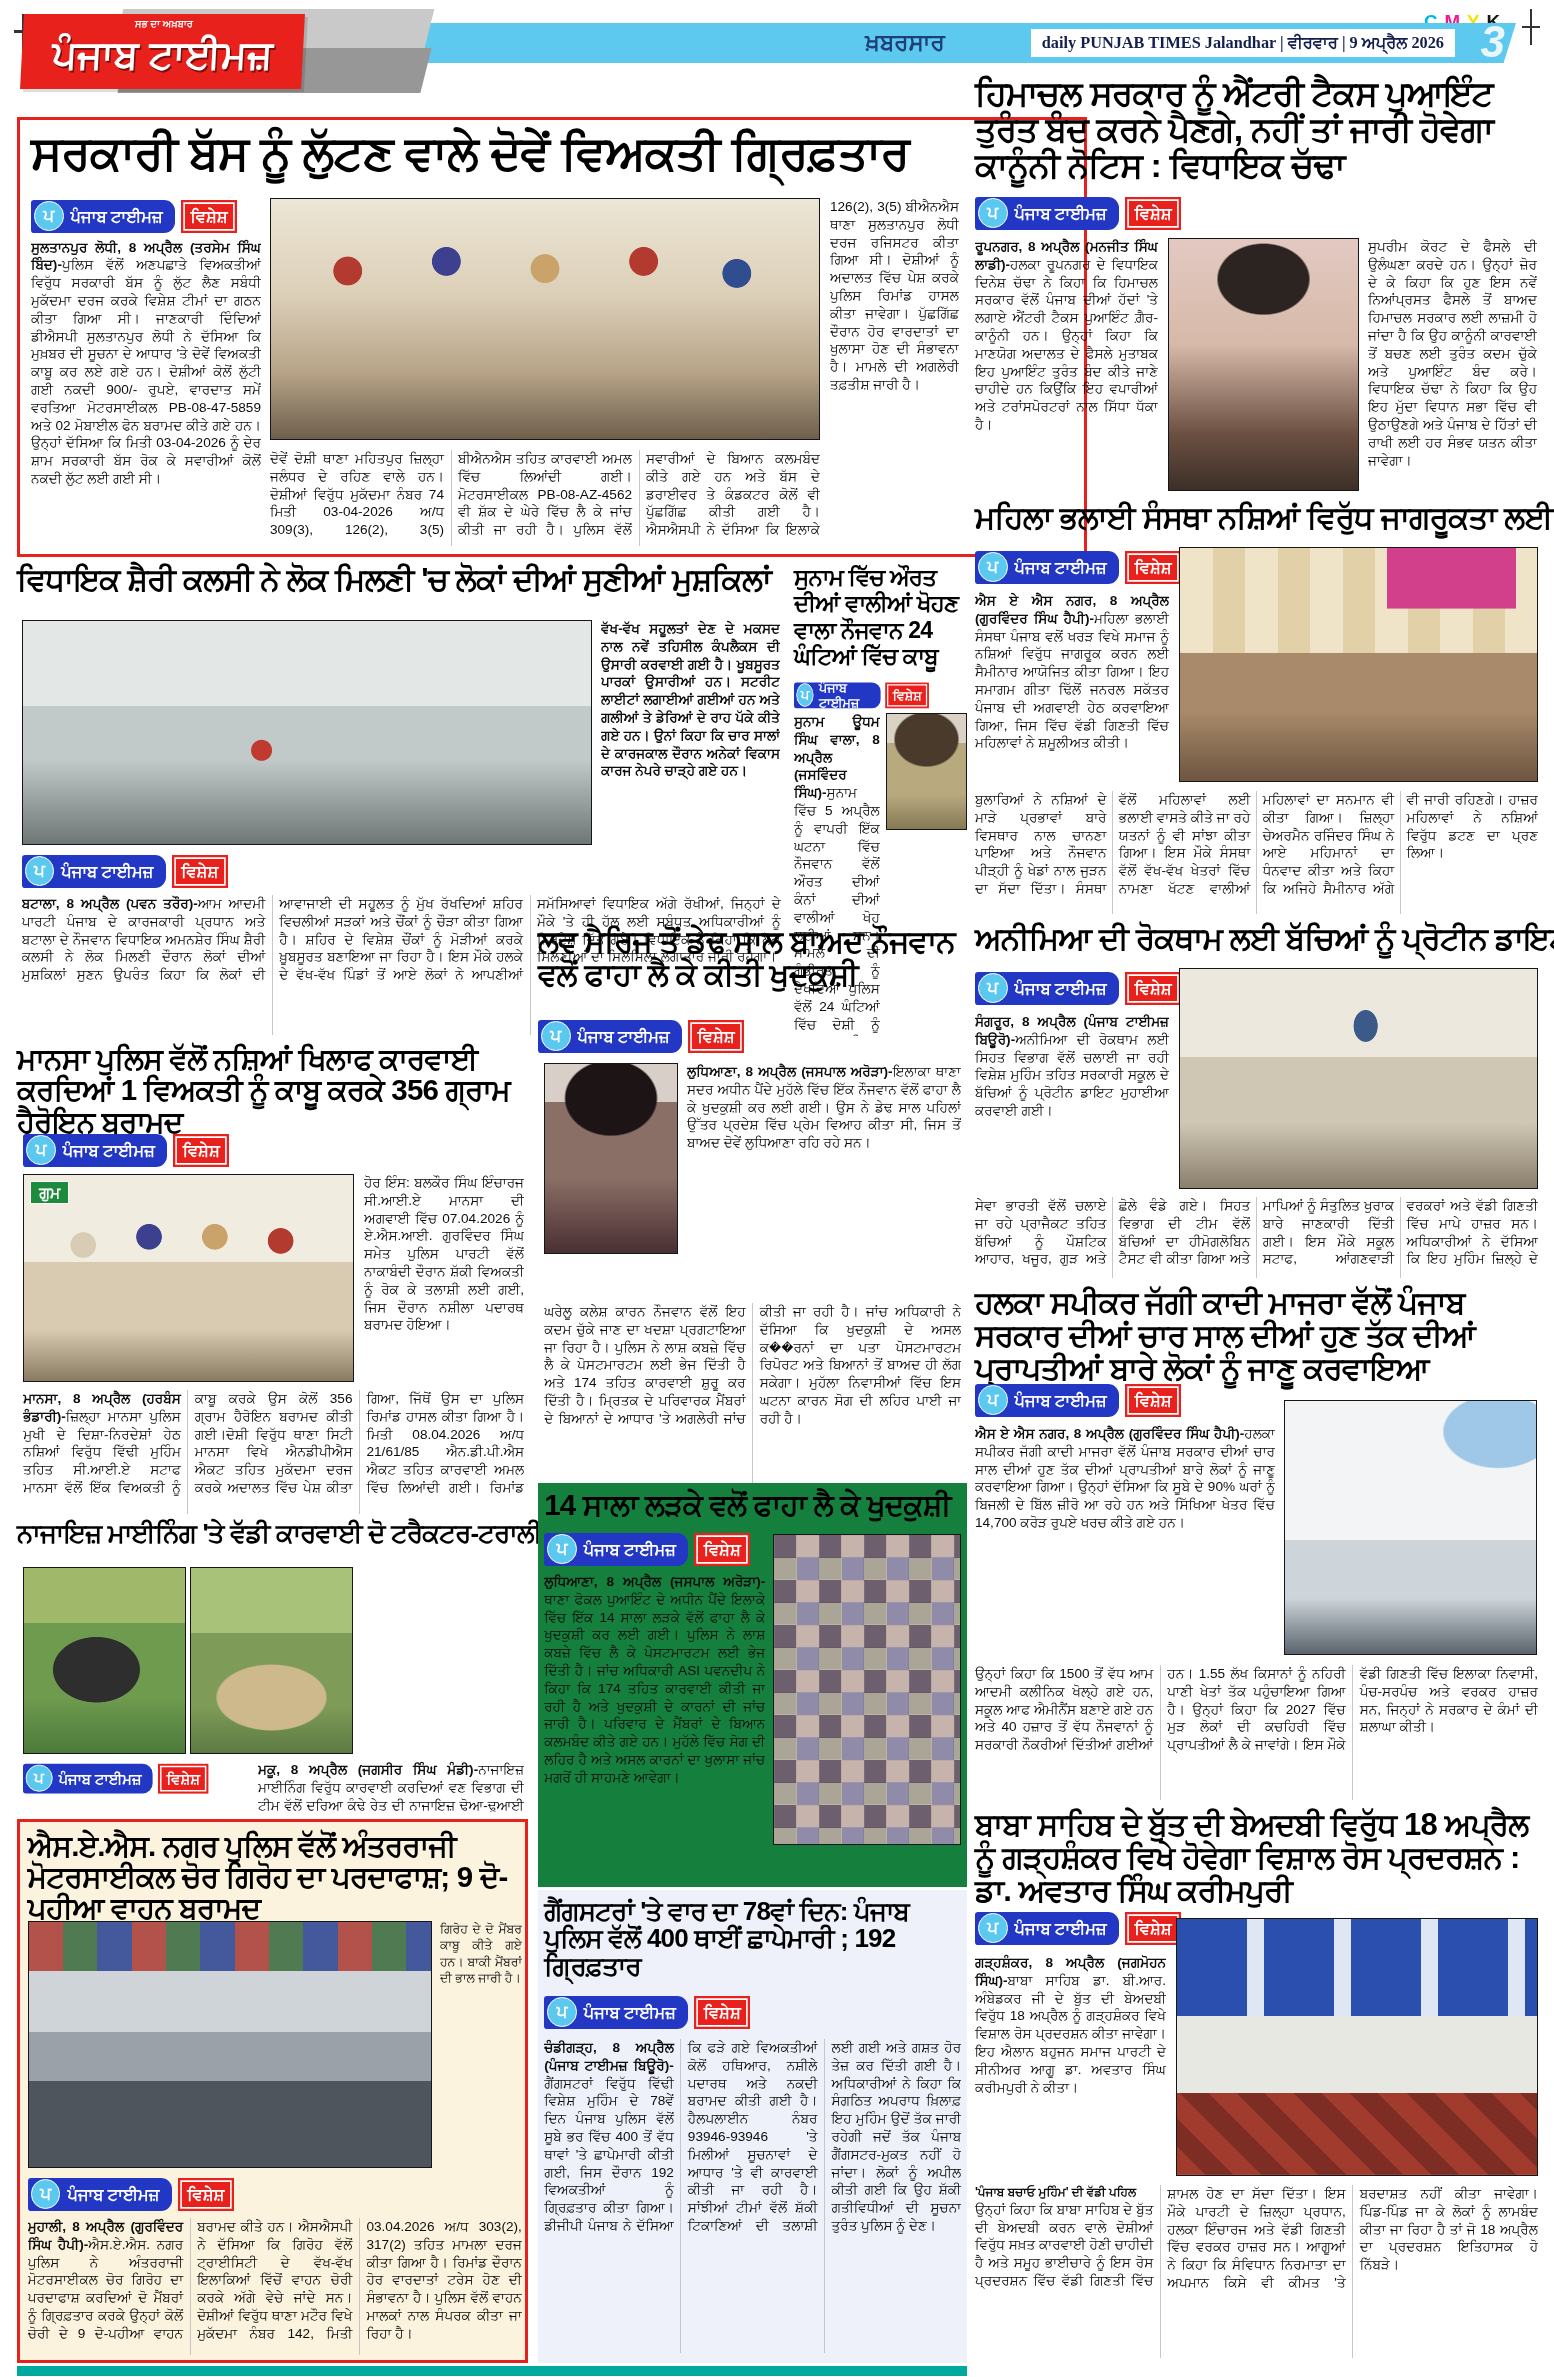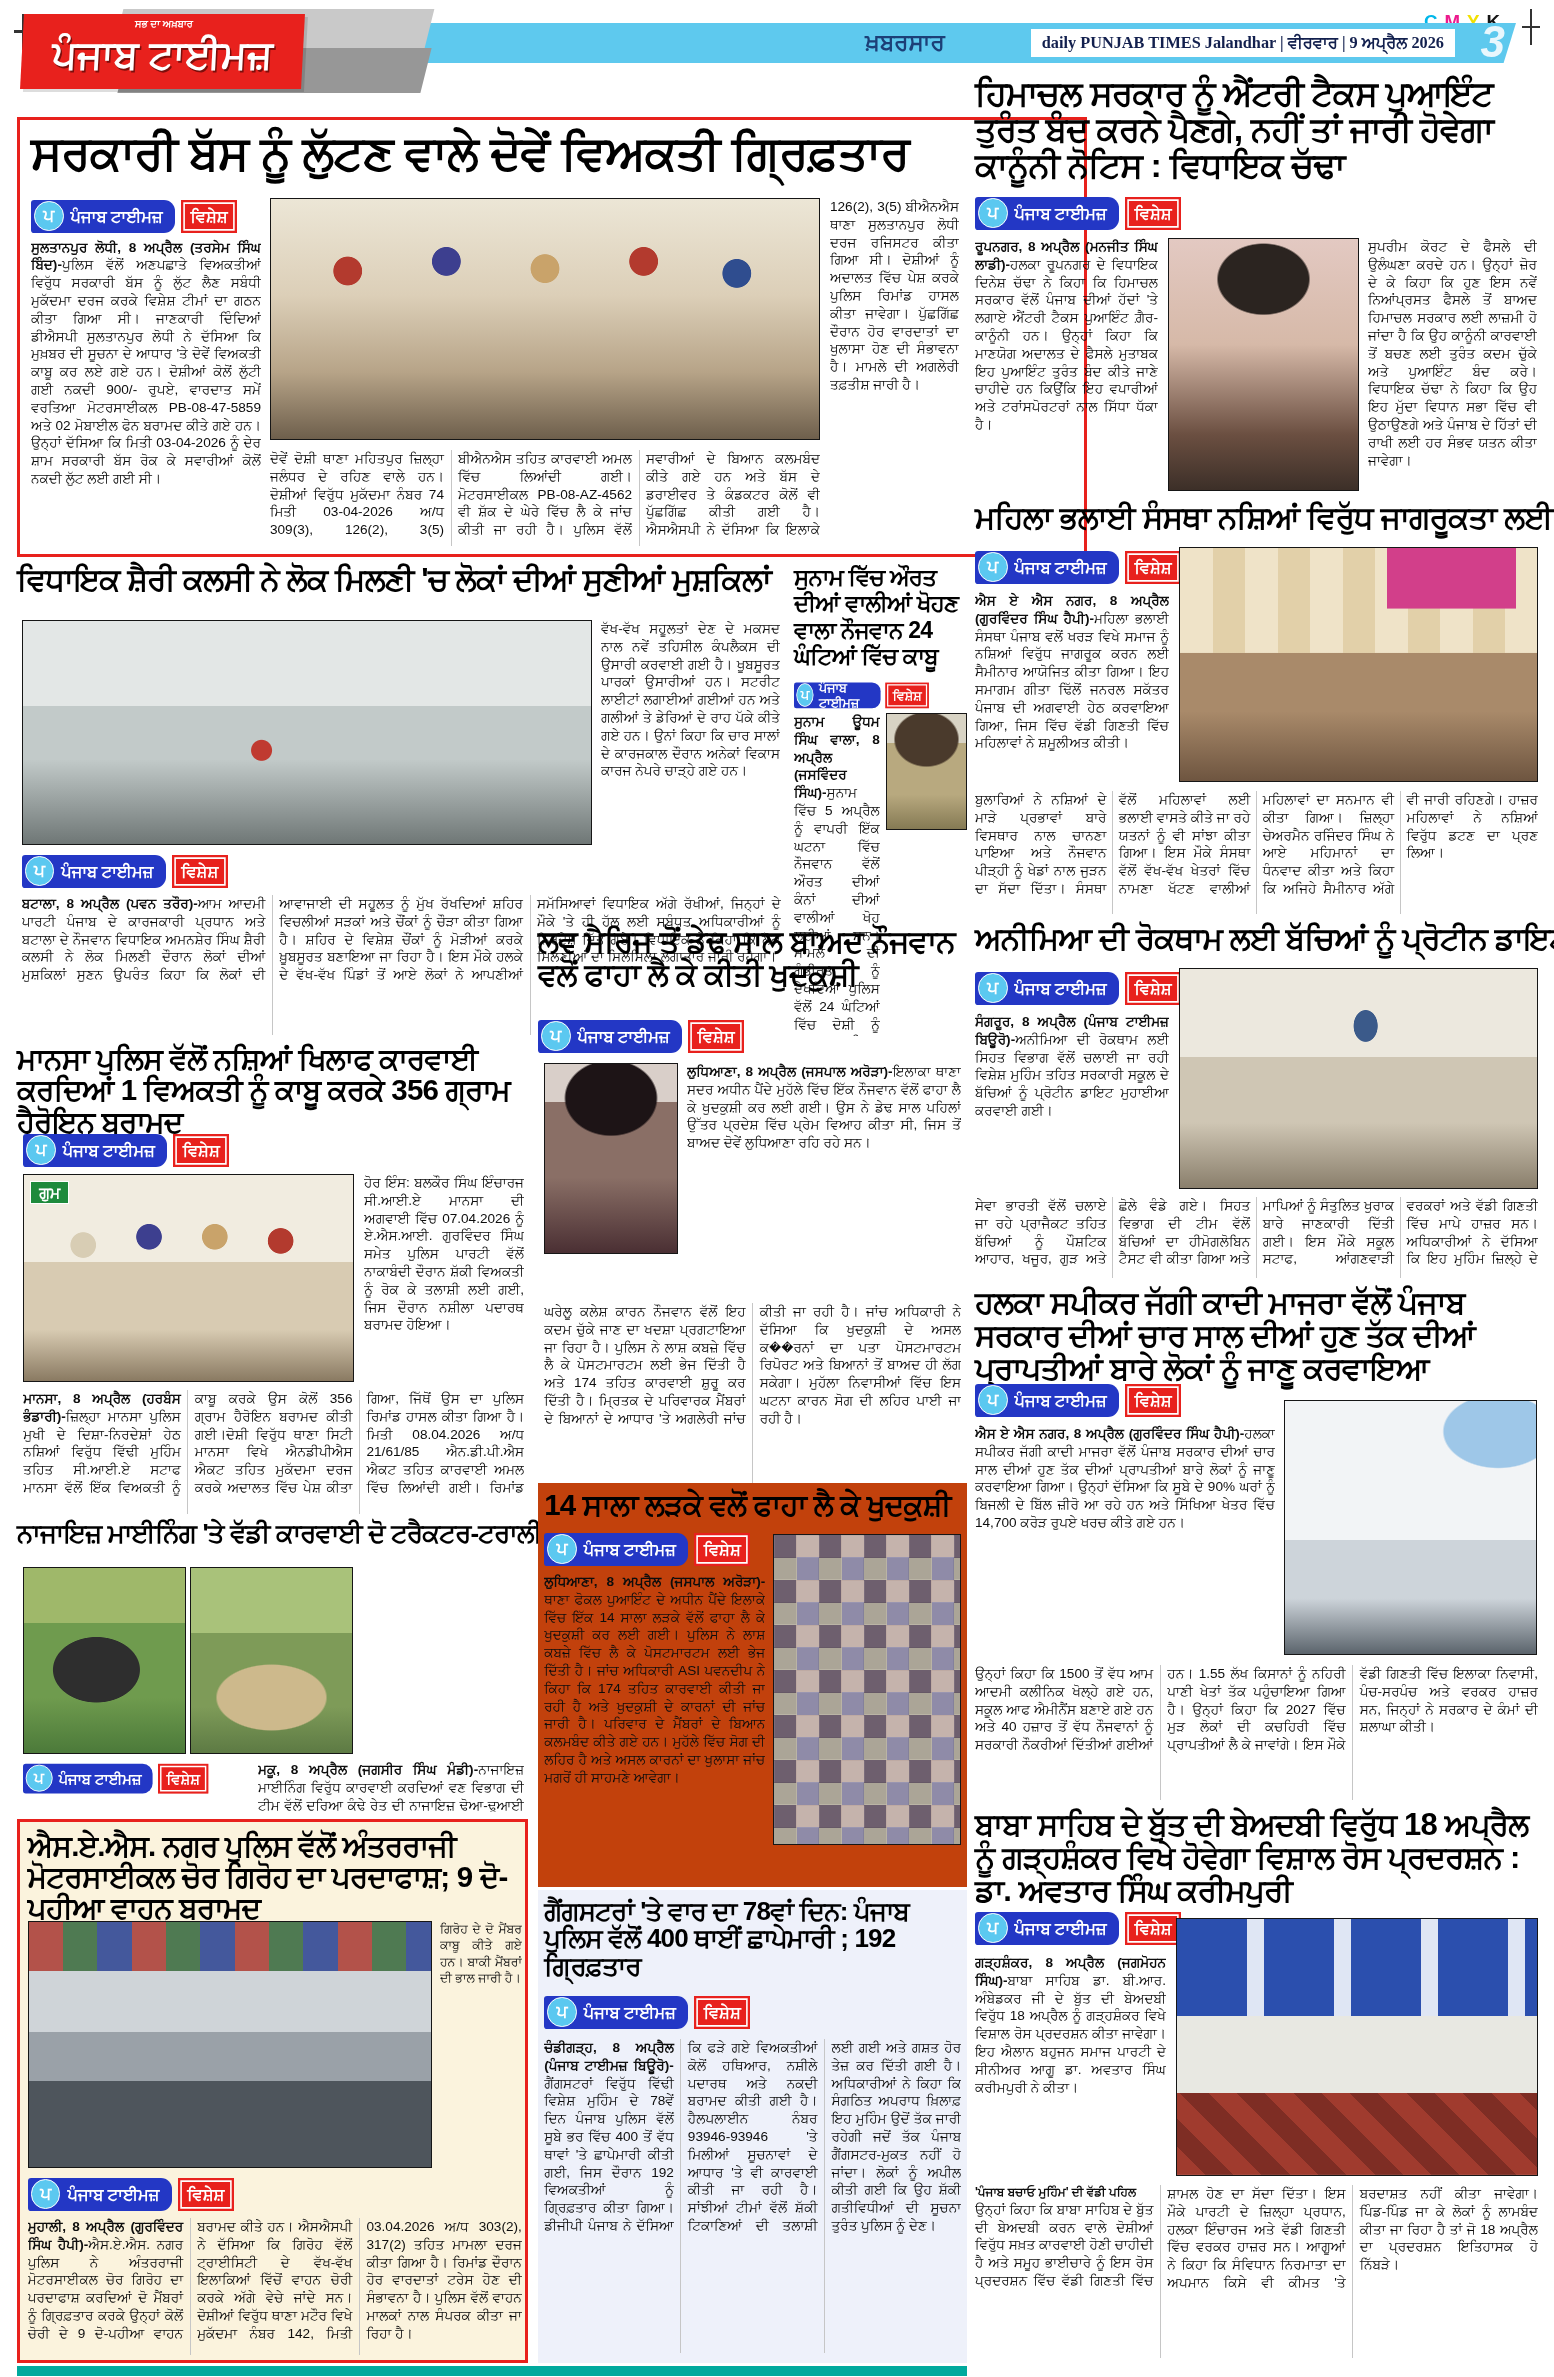--- a/index.html
+++ b/index.html
@@ -172,21 +172,21 @@
         <span class="byl-red">ਵਿਸ਼ੇਸ਼</span>
       </div>
     <div class="abs txt" style="left:0;top:90px;width:194px;height:190px;"><b>ਐਸ ਏ ਐਸ ਨਗਰ, 8 ਅਪ੍ਰੈਲ (ਗੁਰਵਿੰਦਰ ਸਿੰਘ ਹੈਪੀ)-</b><span>ਮਹਿਲਾ ਭਲਾਈ ਸੰਸਥਾ ਪੰਜਾਬ ਵਲੋਂ ਖਰੜ ਵਿਖੇ ਸਮਾਜ ਨੂੰ ਨਸ਼ਿਆਂ ਵਿਰੁੱਧ ਜਾਗਰੂਕ ਕਰਨ ਲਈ ਸੈਮੀਨਾਰ ਆਯੋਜਿਤ ਕੀਤਾ ਗਿਆ। ਇਹ ਸਮਾਗਮ ਗੀਤਾ ਢਿੱਲੋਂ ਜਨਰਲ ਸਕੱਤਰ ਪੰਜਾਬ ਦੀ ਅਗਵਾਈ ਹੇਠ ਕਰਵਾਇਆ ਗਿਆ, ਜਿਸ ਵਿੱਚ ਵੱਡੀ ਗਿਣਤੀ ਵਿੱਚ ਮਹਿਲਾਵਾਂ ਨੇ ਸ਼ਮੂਲੀਅਤ ਕੀਤੀ।</span></div>
     <div class="photo ph-women-group" style="left:204px;top:45px;width:359px;height:235px;"></div>
     <div class="abs txt cols4" style="left:0;top:289px;width:563px;height:123px;"><span>ਬੁਲਾਰਿਆਂ ਨੇ ਨਸ਼ਿਆਂ ਦੇ ਮਾੜੇ ਪ੍ਰਭਾਵਾਂ ਬਾਰੇ ਵਿਸਥਾਰ ਨਾਲ ਚਾਨਣਾ ਪਾਇਆ ਅਤੇ ਨੌਜਵਾਨ ਪੀੜ੍ਹੀ ਨੂੰ ਖੇਡਾਂ ਨਾਲ ਜੁੜਨ ਦਾ ਸੱਦਾ ਦਿੱਤਾ। ਸੰਸਥਾ ਵੱਲੋਂ ਮਹਿਲਾਵਾਂ ਲਈ ਭਲਾਈ ਵਾਸਤੇ ਕੀਤੇ ਜਾ ਰਹੇ ਯਤਨਾਂ ਨੂੰ ਵੀ ਸਾਂਝਾ ਕੀਤਾ ਗਿਆ। ਇਸ ਮੌਕੇ ਸੰਸਥਾ ਵੱਲੋਂ ਵੱਖ-ਵੱਖ ਖੇਤਰਾਂ ਵਿੱਚ ਨਾਮਣਾ ਖੱਟਣ ਵਾਲੀਆਂ ਮਹਿਲਾਵਾਂ ਦਾ ਸਨਮਾਨ ਵੀ ਕੀਤਾ ਗਿਆ। ਜ਼ਿਲ੍ਹਾ ਚੇਅਰਮੈਨ ਰਜਿੰਦਰ ਸਿੰਘ ਨੇ ਆਏ ਮਹਿਮਾਨਾਂ ਦਾ ਧੰਨਵਾਦ ਕੀਤਾ ਅਤੇ ਕਿਹਾ ਕਿ ਅਜਿਹੇ ਸੈਮੀਨਾਰ ਅੱਗੇ ਵੀ ਜਾਰੀ ਰਹਿਣਗੇ। ਹਾਜ਼ਰ ਮਹਿਲਾਵਾਂ ਨੇ ਨਸ਼ਿਆਂ ਵਿਰੁੱਧ ਡਟਣ ਦਾ ਪ੍ਰਣ ਲਿਆ।</span></div>
   </div>
 
   <div class="art" style="left:17px;top:564px;width:768px;height:476px;">
     <h2 class="hd" style="font-size:31px;white-space:nowrap;">ਵਿਧਾਇਕ ਸ਼ੈਰੀ ਕਲਸੀ ਨੇ ਲੋਕ ਮਿਲਣੀ 'ਚ ਲੋਕਾਂ ਦੀਆਂ ਸੁਣੀਆਂ ਮੁਸ਼ਕਿਲਾਂ</h2>
     <div class="photo ph-room" style="left:4.7px;top:56px;width:570px;height:225px;"></div>
-    <div class="abs txt" style="left:584px;top:56px;width:179px;height:225px;"><span>ਵੱਖ-ਵੱਖ ਸਹੂਲਤਾਂ ਦੇਣ ਦੇ ਮਕਸਦ ਨਾਲ ਨਵੇਂ ਤਹਿਸੀਲ ਕੰਪਲੈਕਸ ਦੀ ਉਸਾਰੀ ਕਰਵਾਈ ਗਈ ਹੈ। ਖੂਬਸੂਰਤ ਪਾਰਕਾਂ ਉਸਾਰੀਆਂ ਹਨ। ਸਟਰੀਟ ਲਾਈਟਾਂ ਲਗਾਈਆਂ ਗਈਆਂ ਹਨ ਅਤੇ ਗਲੀਆਂ ਤੇ ਡੇਰਿਆਂ ਦੇ ਰਾਹ ਪੱਕੇ ਕੀਤੇ ਗਏ ਹਨ। ਉਨਾਂ ਕਿਹਾ ਕਿ ਚਾਰ ਸਾਲਾਂ ਦੇ ਕਾਰਜਕਾਲ ਦੌਰਾਨ ਅਨੇਕਾਂ ਵਿਕਾਸ ਕਾਰਜ ਨੇਪਰੇ ਚਾੜ੍ਹੇ ਗਏ ਹਨ।</span></div>
+    <div class="abs txt" style="left:584px;top:56px;width:179px;height:225px;font-weight:bold;"><span>ਵੱਖ-ਵੱਖ ਸਹੂਲਤਾਂ ਦੇਣ ਦੇ ਮਕਸਦ ਨਾਲ ਨਵੇਂ ਤਹਿਸੀਲ ਕੰਪਲੈਕਸ ਦੀ ਉਸਾਰੀ ਕਰਵਾਈ ਗਈ ਹੈ। ਖੂਬਸੂਰਤ ਪਾਰਕਾਂ ਉਸਾਰੀਆਂ ਹਨ। ਸਟਰੀਟ ਲਾਈਟਾਂ ਲਗਾਈਆਂ ਗਈਆਂ ਹਨ ਅਤੇ ਗਲੀਆਂ ਤੇ ਡੇਰਿਆਂ ਦੇ ਰਾਹ ਪੱਕੇ ਕੀਤੇ ਗਏ ਹਨ। ਉਨਾਂ ਕਿਹਾ ਕਿ ਚਾਰ ਸਾਲਾਂ ਦੇ ਕਾਰਜਕਾਲ ਦੌਰਾਨ ਅਨੇਕਾਂ ਵਿਕਾਸ ਕਾਰਜ ਨੇਪਰੇ ਚਾੜ੍ਹੇ ਗਏ ਹਨ।</span></div>
     <div class="abs byline" style="left:4.7px;top:289px;">
         <span class="byl-blue">
           <i class="byl-circle">ਪ</i>
           <b>ਪੰਜਾਬ ਟਾਈਮਜ਼</b>
         </span>
         <span class="byl-red">ਵਿਸ਼ੇਸ਼</span>
       </div>
     <div class="abs txt cols3" style="left:4.7px;top:331px;width:759px;height:140px;"><b>ਬਟਾਲਾ, 8 ਅਪ੍ਰੈਲ (ਪਵਨ ਤਰੌਰ)-</b><span>ਆਮ ਆਦਮੀ ਪਾਰਟੀ ਪੰਜਾਬ ਦੇ ਕਾਰਜਕਾਰੀ ਪ੍ਰਧਾਨ ਅਤੇ ਬਟਾਲਾ ਦੇ ਨੌਜਵਾਨ ਵਿਧਾਇਕ ਅਮਨਸ਼ੇਰ ਸਿੰਘ ਸ਼ੈਰੀ ਕਲਸੀ ਨੇ ਲੋਕ ਮਿਲਣੀ ਦੌਰਾਨ ਲੋਕਾਂ ਦੀਆਂ ਮੁਸ਼ਕਿਲਾਂ ਸੁਣਨ ਉਪਰੰਤ ਕਿਹਾ ਕਿ ਲੋਕਾਂ ਦੀ ਆਵਾਜਾਈ ਦੀ ਸਹੂਲਤ ਨੂੰ ਮੁੱਖ ਰੱਖਦਿਆਂ ਸ਼ਹਿਰ ਵਿਚਲੀਆਂ ਸੜਕਾਂ ਅਤੇ ਚੌਂਕਾਂ ਨੂੰ ਚੌੜਾ ਕੀਤਾ ਗਿਆ ਹੈ। ਸ਼ਹਿਰ ਦੇ ਵਿਸ਼ੇਸ਼ ਚੌਂਕਾਂ ਨੂੰ ਮੋੜੀਆਂ ਕਰਕੇ ਖ਼ੂਬਸੂਰਤ ਬਣਾਇਆ ਜਾ ਰਿਹਾ ਹੈ। ਇਸ ਮੌਕੇ ਹਲਕੇ ਦੇ ਵੱਖ-ਵੱਖ ਪਿੰਡਾਂ ਤੋਂ ਆਏ ਲੋਕਾਂ ਨੇ ਆਪਣੀਆਂ ਸਮੱਸਿਆਵਾਂ ਵਿਧਾਇਕ ਅੱਗੇ ਰੱਖੀਆਂ, ਜਿਨ੍ਹਾਂ ਦੇ ਮੌਕੇ 'ਤੇ ਹੀ ਹੱਲ ਲਈ ਸਬੰਧਤ ਅਧਿਕਾਰੀਆਂ ਨੂੰ ਨਿਰਦੇਸ਼ ਦਿੱਤੇ ਗਏ। ਵਿਧਾਇਕ ਨੇ ਕਿਹਾ ਕਿ ਲੋਕ ਮਿਲਣੀਆਂ ਦਾ ਸਿਲਸਿਲਾ ਲਗਾਤਾਰ ਜਾਰੀ ਰਹੇਗਾ।</span></div>
   </div>
 
@@ -270,21 +270,21 @@
     <div class="abs byline" style="left:6.2px;top:242px;transform:scale(0.9);transform-origin:left top;">
         <span class="byl-blue">
           <i class="byl-circle">ਪ</i>
           <b>ਪੰਜਾਬ ਟਾਈਮਜ਼</b>
         </span>
         <span class="byl-red">ਵਿਸ਼ੇਸ਼</span>
       </div>
     <div class="abs txt" style="left:241px;top:241px;width:266px;height:51px;"><b>ਮਕੂ, 8 ਅਪ੍ਰੈਲ (ਜਗਸੀਰ ਸਿੰਘ ਮੰਡੀ)-</b><span>ਨਾਜਾਇਜ਼ ਮਾਈਨਿੰਗ ਵਿਰੁੱਧ ਕਾਰਵਾਈ ਕਰਦਿਆਂ ਵਣ ਵਿਭਾਗ ਦੀ ਟੀਮ ਵੱਲੋਂ ਦਰਿਆ ਕੰਢੇ ਰੇਤ ਦੀ ਨਾਜਾਇਜ਼ ਢੋਆ-ਢੁਆਈ ਕਰਦੀਆਂ ਦੋ ਟਰੈਕਟਰ-ਟਰਾਲੀਆਂ ਜ਼ਬਤ ਕੀਤੀਆਂ ਗਈਆਂ। ਮਾਮਲੇ ਦੀ ਅਗਲੇਰੀ ਕਾਰਵਾਈ ਜਾਰੀ ਹੈ।</span></div>
   </div>
 
-  <div class="art" style="left:538px;top:1483px;width:429px;height:404px;background:#c2410c;">
+  <div class="art" style="left:538px;top:1483px;width:429px;height:404px;background:#15803d;">
     <h2 class="hd" style="font-size:29.5px;white-space:nowrap;margin:6.2px 0 0 6.2px;">14 ਸਾਲਾ ਲੜਕੇ ਵਲੋਂ ਫਾਹਾ ਲੈ ਕੇ ਖੁਦਕੁਸ਼ੀ</h2>
     <div class="abs byline" style="left:6.2px;top:48px;">
         <span class="byl-blue">
           <i class="byl-circle">ਪ</i>
           <b>ਪੰਜਾਬ ਟਾਈਮਜ਼</b>
         </span>
         <span class="byl-red">ਵਿਸ਼ੇਸ਼</span>
       </div>
     <div class="abs txt" style="left:6.2px;top:90px;width:221px;height:305px;"><b>ਲੁਧਿਆਣਾ, 8 ਅਪ੍ਰੈਲ (ਜਸਪਾਲ ਅਰੋੜਾ)-</b><span>ਥਾਣਾ ਫੋਕਲ ਪੁਆਇੰਟ ਦੇ ਅਧੀਨ ਪੈਂਦੇ ਇਲਾਕੇ ਵਿੱਚ ਇੱਕ 14 ਸਾਲਾ ਲੜਕੇ ਵੱਲੋਂ ਫਾਹਾ ਲੈ ਕੇ ਖੁਦਕੁਸ਼ੀ ਕਰ ਲਈ ਗਈ। ਪੁਲਿਸ ਨੇ ਲਾਸ਼ ਕਬਜ਼ੇ ਵਿੱਚ ਲੈ ਕੇ ਪੋਸਟਮਾਰਟਮ ਲਈ ਭੇਜ ਦਿੱਤੀ ਹੈ। ਜਾਂਚ ਅਧਿਕਾਰੀ ASI ਪਵਨਦੀਪ ਨੇ ਕਿਹਾ ਕਿ 174 ਤਹਿਤ ਕਾਰਵਾਈ ਕੀਤੀ ਜਾ ਰਹੀ ਹੈ ਅਤੇ ਖੁਦਕੁਸ਼ੀ ਦੇ ਕਾਰਨਾਂ ਦੀ ਜਾਂਚ ਜਾਰੀ ਹੈ। ਪਰਿਵਾਰ ਦੇ ਮੈਂਬਰਾਂ ਦੇ ਬਿਆਨ ਕਲਮਬੰਦ ਕੀਤੇ ਗਏ ਹਨ। ਮੁਹੱਲੇ ਵਿੱਚ ਸੋਗ ਦੀ ਲਹਿਰ ਹੈ ਅਤੇ ਅਸਲ ਕਾਰਨਾਂ ਦਾ ਖੁਲਾਸਾ ਜਾਂਚ ਮਗਰੋਂ ਹੀ ਸਾਹਮਣੇ ਆਵੇਗਾ।</span></div>
     <div class="photo ph-pixel" style="left:235px;top:51px;width:188px;height:311px;"></div>

